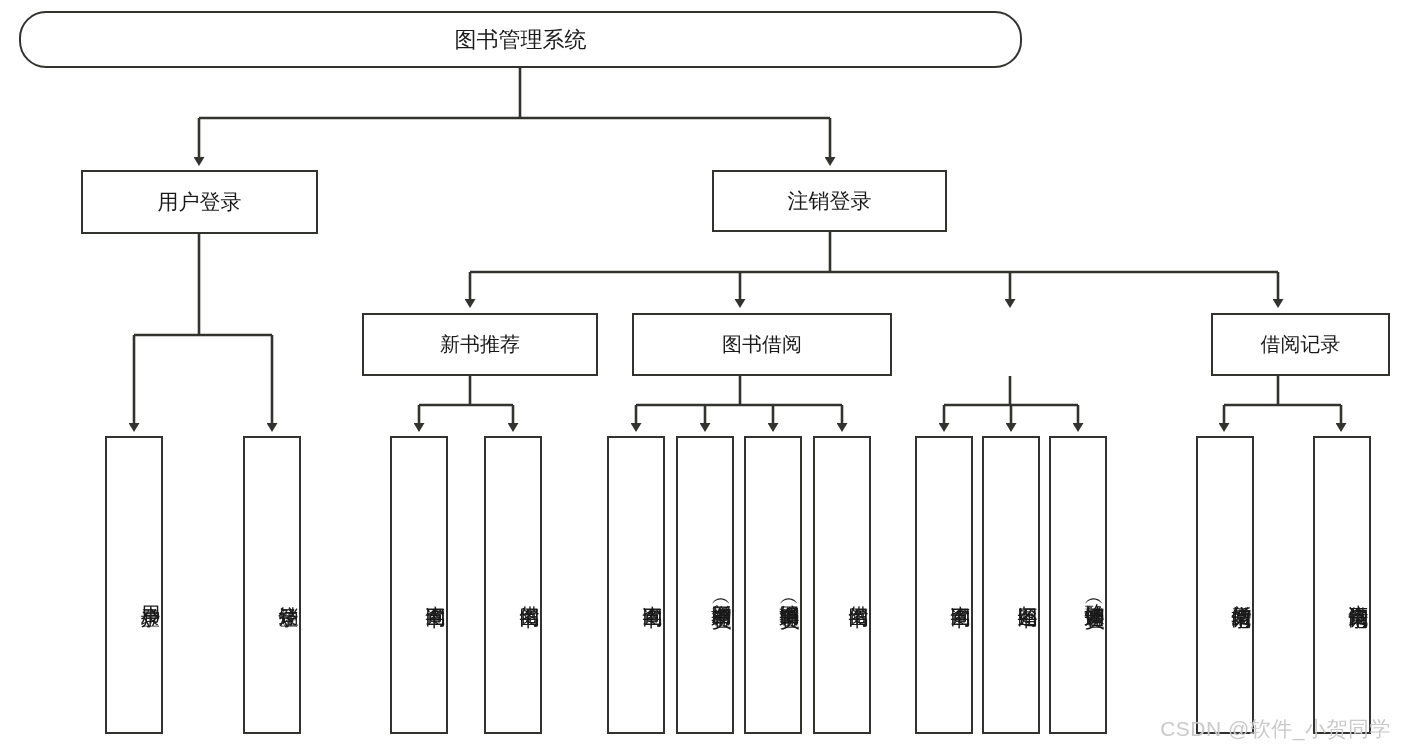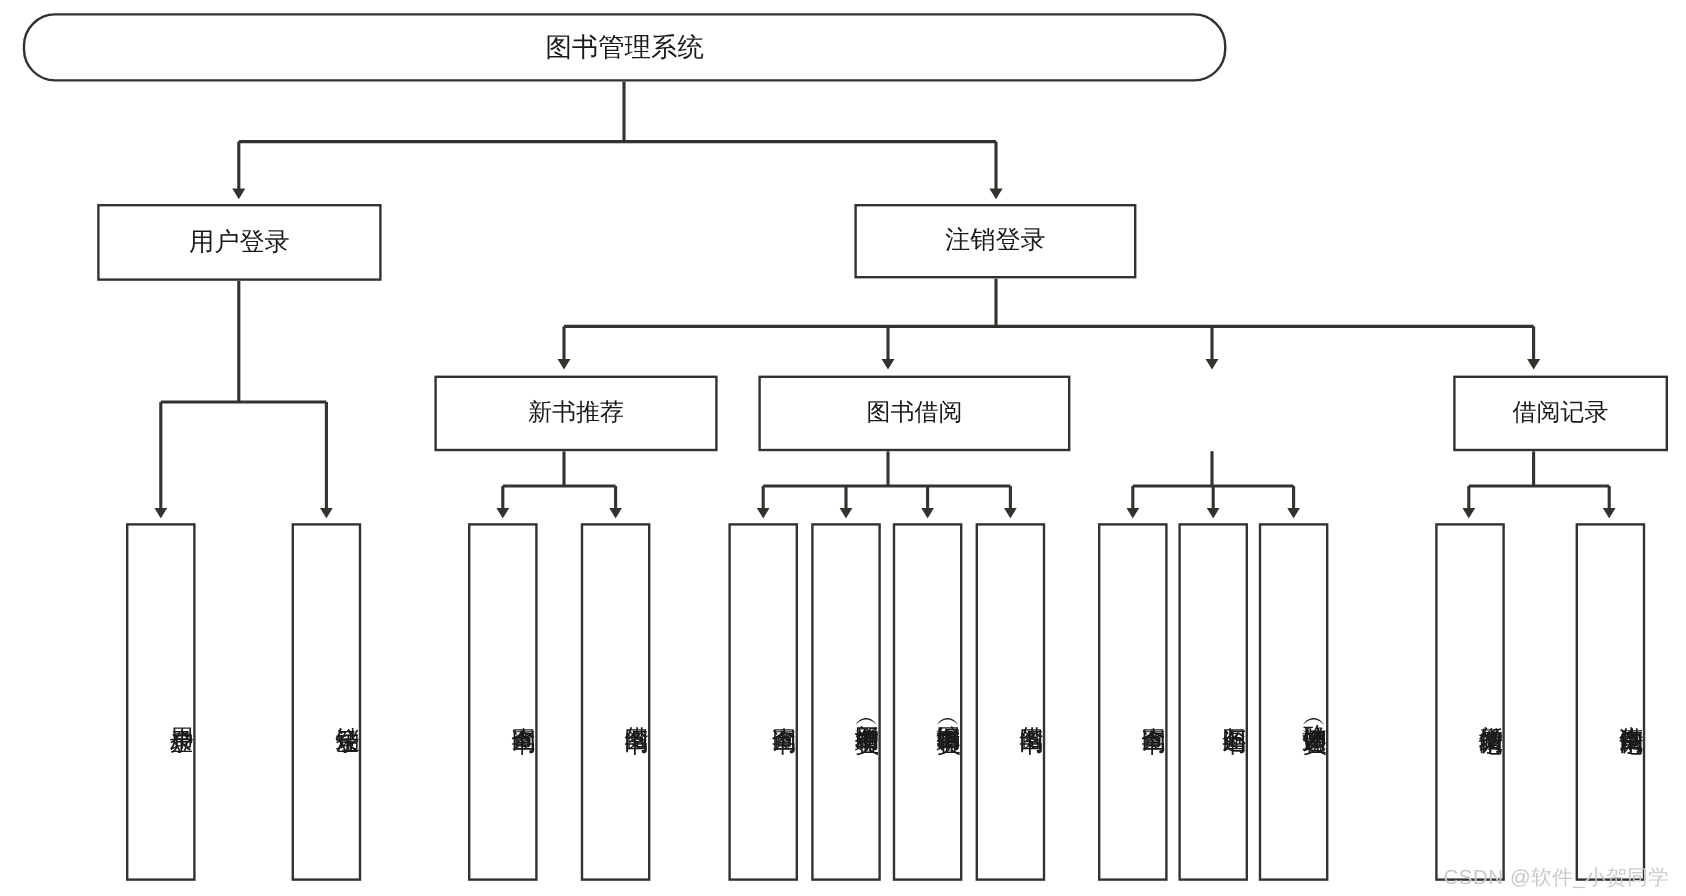--- a/index.html
+++ b/index.html
@@ -54,21 +54,21 @@
   .node.leaf .vtext {
     writing-mode: vertical-rl;
     text-orientation: upright;
     white-space: nowrap;
   }
   .watermark {
     position: absolute;
     right: 14px;
     bottom: 4px;
     color: #c9c9c9;
-    font-size: 17px;
+    font-size: 21px;
     letter-spacing: 0.5px;
     white-space: nowrap;
     user-select: none;
   }
 </style>
 </head>
 <body>
 
 <div id="canvas">
 

